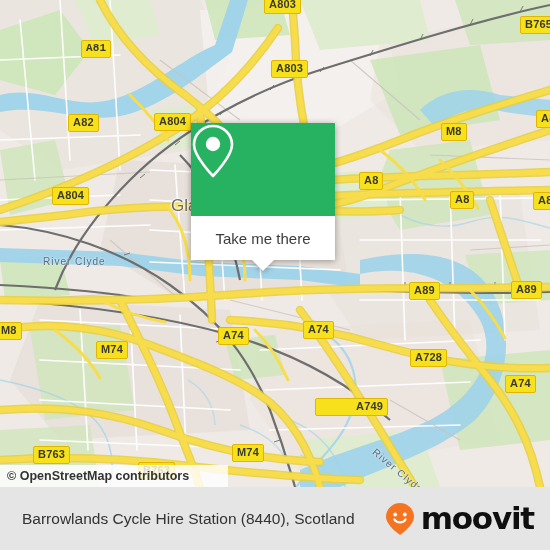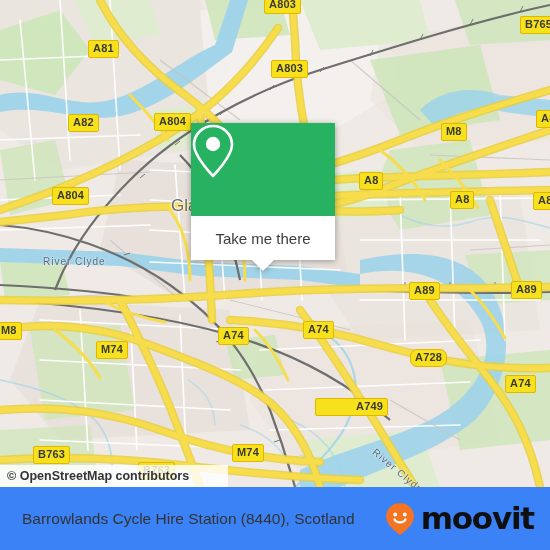--- a/index.html
+++ b/index.html
@@ -79,21 +79,21 @@
     position:absolute;left:0;top:465px;width:228px;height:22px;
     background:rgba(255,255,255,.82);
     display:flex;align-items:center;
     box-sizing:border-box;padding-left:7px;font-weight:bold;
   }
   .attrib span{font-size:12.5px;color:#333;font-family:"Liberation Sans", sans-serif;}
 
   
   .footer{
     position:absolute;left:0;top:487px;width:550px;height:63px;
-    background:#3b82f6;display:flex;align-items:center;
+    background:#e5e5e5;display:flex;align-items:center;
   }
   .footer-title{
     margin-left:22px;font-size:15.5px;color:#333;white-space:nowrap;
     font-family:"Liberation Sans", sans-serif;
   }
   .logo{
     position:absolute;right:16px;top:50%;transform:translateY(-50%);
     display:flex;align-items:center;
   }
   .logo-word{
@@ -263,37 +263,37 @@
     </svg>
 
     <div class="place-label" style="left:155px;top:196px;margin-left:16px;">Gla</div>
 
     <div class="river-label" style="left:43px;top:256px;">River Clyde</div>
     <div class="river-label" style="left:374px;top:445px;transform:rotate(40deg);transform-origin:left center;">River Clyde</div>
 
     <div id="shields">
         <div class="shield" style="left: 264px; top: -4px;">A803</div>
         <div class="shield" style="left: 520px; top: 16px;">B765</div>
-        <div class="shield" style="left: 88px; top: 40px;">A81</div>
+        <div class="shield" style="left: 81px; top: 40px; font-family: Liberation Mono, monospace;">A81</div>
         <div class="shield" style="left: 271px; top: 60px;">A803</div>
         <div class="shield" style="left: 68px; top: 114px;">A82</div>
         <div class="shield" style="left: 154px; top: 113px;">A804</div>
         <div class="shield" style="left: 441px; top: 123px;">M8</div>
         <div class="shield" style="left: 536px; top: 110px;">A8</div>
         <div class="shield" style="left: 52px; top: 187px;">A804</div>
         <div class="shield" style="left: 359px; top: 172px;">A8</div>
         <div class="shield" style="left: 450px; top: 191px;">A8</div>
         <div class="shield" style="left: 533px; top: 192px;">A8</div>
         <div class="shield" style="left: 409px; top: 282px;">A89</div>
         <div class="shield" style="left: 511px; top: 281px;">A89</div>
         <div class="shield" style="left: -4px; top: 322px;">M8</div>
         <div class="shield" style="left: 218px; top: 327px;">A74</div>
         <div class="shield" style="left: 303px; top: 321px;">A74</div>
         <div class="shield" style="left: 96px; top: 341px;">M74</div>
-        <div class="shield" style="left: 410px; top: 349px; border-radius: 7px;">A728</div>
+        <div class="shield" style="left: 410px; top: 349px;">A728</div>
         <div class="shield" style="left: 505px; top: 375px;">A74</div>
         <div class="shield" style="left: 315px; top: 398px; padding-left: 40px;">A749</div>
         <div class="shield" style="left: 33px; top: 446px;">B763</div>
         <div class="shield" style="left: 232px; top: 444px;">M74</div>
         <div class="shield" style="left: 138px; top: 462px;">B763</div>
       </div>
 
     <div class="attrib">
       <span>© OpenStreetMap contributors</span>
     </div>

